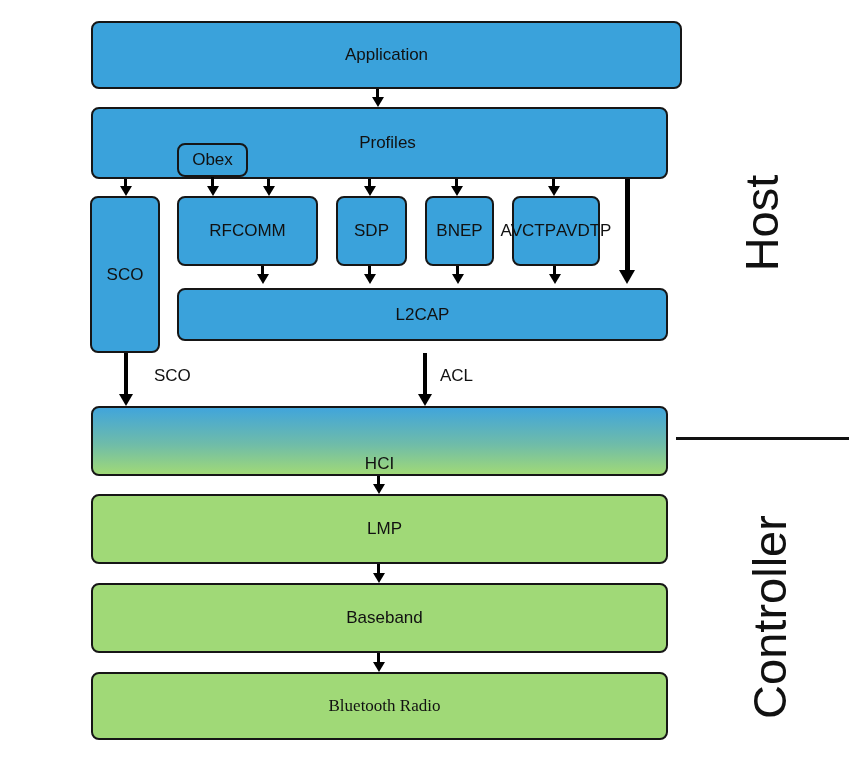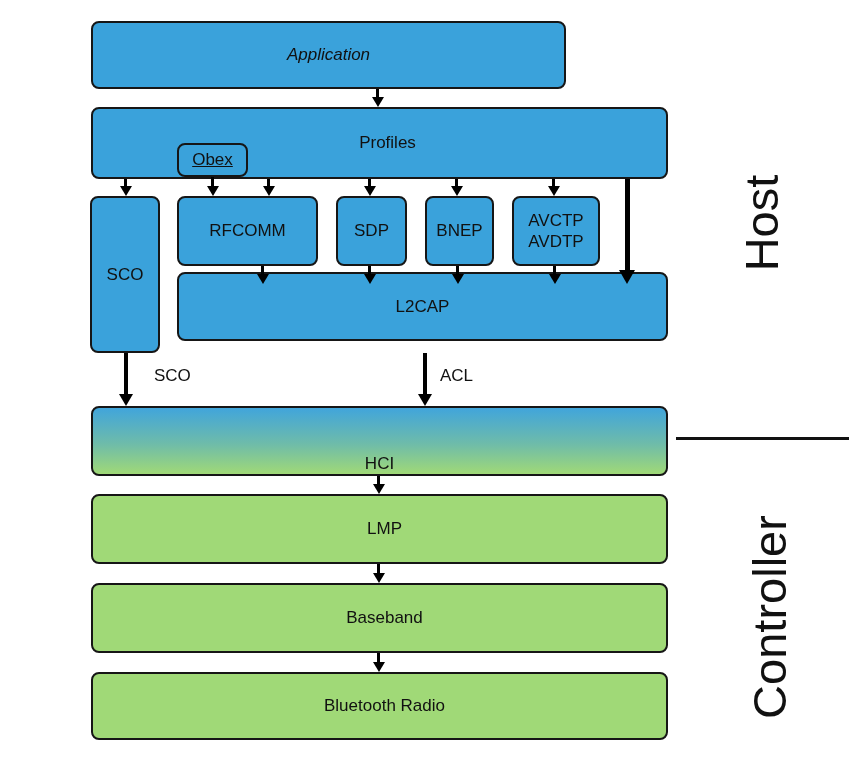--- a/index.html
+++ b/index.html
@@ -10,21 +10,21 @@
   }
   .box {
     position:absolute; box-sizing:border-box;
     border:2.5px solid #161616; border-radius:8px;
     display:flex; align-items:center; justify-content:center;
     font-size:17px; line-height:1.25; color:#111; text-align:center;
   }
   .blue  { background:#3AA2DB; }
   .green { background:#A0D977;padding-left:10px; }
   .grad  { background:linear-gradient(180deg,#41A5DB 0%,#6FBCA9 55%,#A0D977 100%); }
-  .stack { flex-direction:column; }
+  .stack { flex-direction:row; }
 
   
   .arrow { position:absolute; background:#000; }
   .arrow::after {
     content:""; position:absolute; top:100%; left:50%;
     transform:translateX(-50%); width:0; height:0;
     border-style:solid; border-color:#000 transparent transparent transparent;
   }
   .a-s { width:3px; }
   .a-s::after { border-width:10px 6.5px 0 6.5px; }
@@ -38,29 +38,29 @@
     position:absolute; font-size:47px; color:#111; white-space:nowrap;
     transform:translate(-50%,-50%) rotate(-90deg); transform-origin:center center;
   }
   .divider { position:absolute; background:#111; }
 </style>
 </head>
 <body>
 
 <div id="stage">
 
-  <div class="box blue" style="left:91px; top:21px; width:475px; height:68px;font-style:italic;">
+  <div class="box blue" style="left:91px; top:21px; width:591px; height:68px;">
     <span>Application</span>
   </div>
 
   <div class="box blue" style="left:91px; top:107px; width:577px; height:72px;padding-left:16px;">
     <span>Profiles</span>
   </div>
 
-  <div class="box blue" style="left:177px; top:143px; width:71px; height:34px; z-index:2;text-decoration:underline;">
+  <div class="box blue" style="left:177px; top:143px; width:71px; height:34px; z-index:2;">
     <span>Obex</span>
   </div>
 
   <div class="box blue" style="left:90px; top:196px; width:70px; height:157px;">
     <span>SCO</span>
   </div>
 
   <div class="box blue" style="left:177px; top:196px; width:141px; height:70px;">
     <span>RFCOMM</span>
   </div>
@@ -71,37 +71,37 @@
 
   <div class="box blue" style="left:425px; top:196px; width:69px; height:70px;">
     <span>BNEP</span>
   </div>
 
   <div class="box blue stack" style="left:512px; top:196px; width:88px; height:70px;">
     <span>AVCTP</span>
     <span>AVDTP</span>
   </div>
 
-  <div class="box blue" style="left:177px; top:272px; width:491px; height:69px;">
+  <div class="box blue" style="left:177px; top:288px; width:491px; height:53px;">
     <span>L2CAP</span>
   </div>
 
   <div class="box grad" style="left:91px; top:406px; width:577px; height:70px;align-items:flex-end;">
     <span>HCI</span>
   </div>
 
   <div class="box green" style="left:91px; top:494px; width:577px; height:70px;">
     <span>LMP</span>
   </div>
 
   <div class="box green" style="left:91px; top:583px; width:577px; height:70px;">
     <span>Baseband</span>
   </div>
 
-  <div class="box green" style="left:91px; top:672px; width:577px; height:68px;">
+  <div class="box green" style="left:91px; top:672px; width:577px; height:68px;font-family:Liberation Serif, serif;">
     <span>Bluetooth Radio</span>
   </div>
 
   <div class="arrow a-s" style="left:376px; top:89px;  height:8px;"></div>
   <div class="arrow a-s" style="left:124px; top:179px; height:7px;"></div>
   <div class="arrow a-s" style="left:211px; top:177px; height:9px;"></div>
   <div class="arrow a-s" style="left:267px; top:179px; height:7px;"></div>
   <div class="arrow a-s" style="left:368px; top:179px; height:7px;"></div>
   <div class="arrow a-s" style="left:455px; top:179px; height:7px;"></div>
   <div class="arrow a-s" style="left:552px; top:179px; height:7px;"></div>

